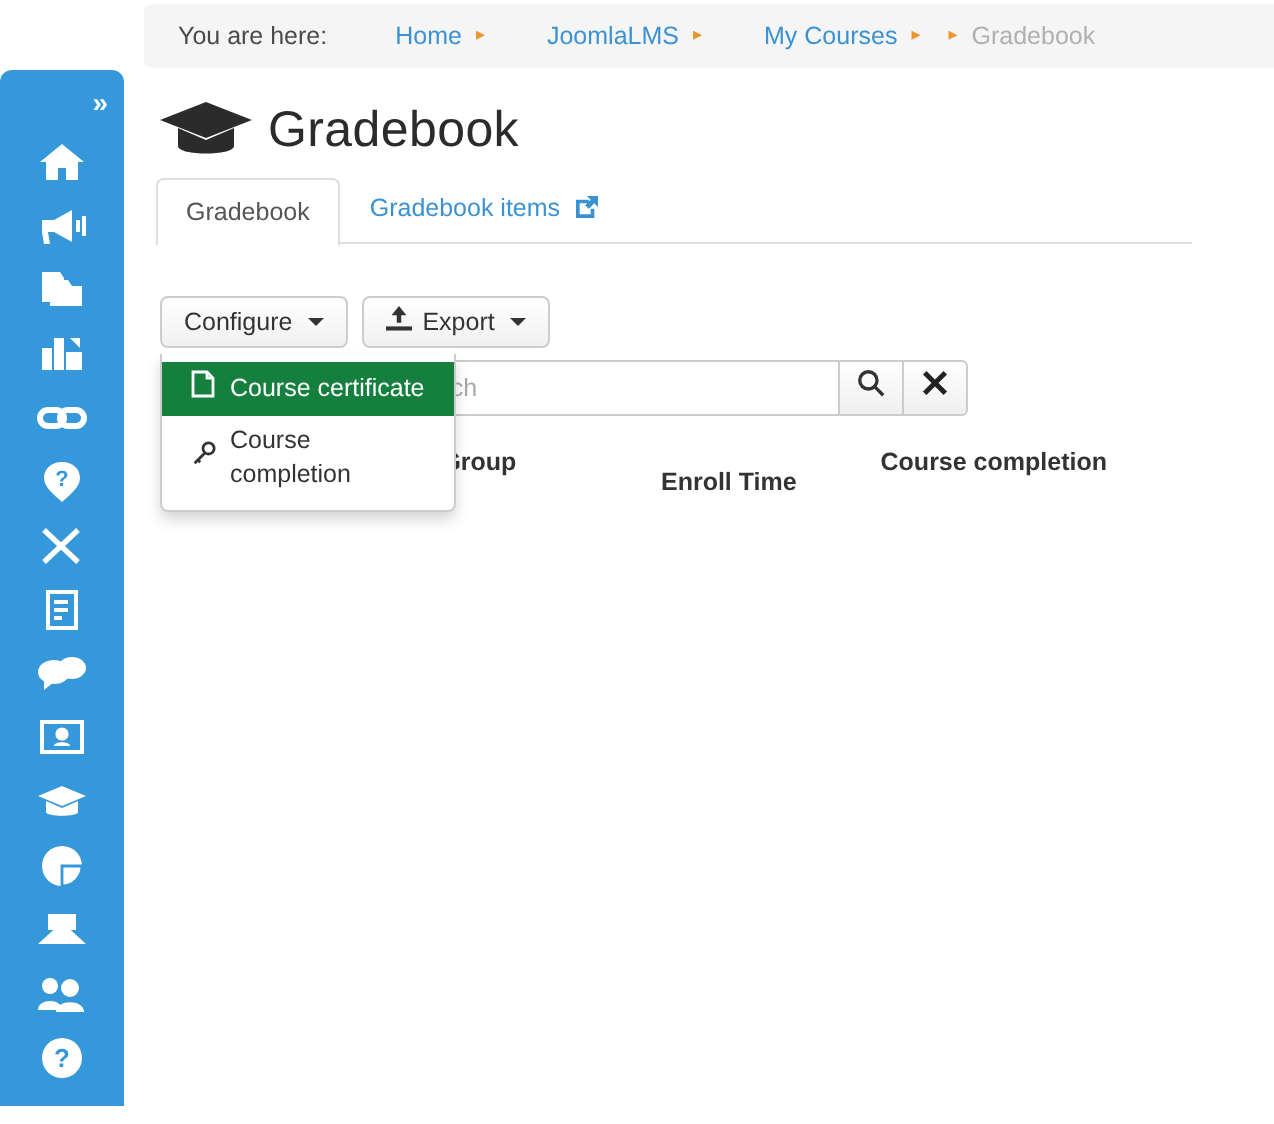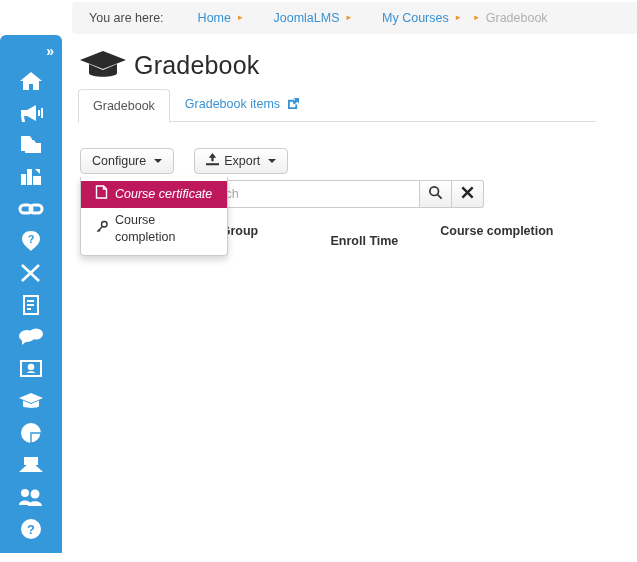--- a/index.html
+++ b/index.html
@@ -119,21 +119,21 @@
     border-bottom: 1px solid #ffffff;
     margin-bottom: -1px;
   }
   .ext-ic { margin-left: 4px; display: inline-block; vertical-align: -1px; }
 
   
   .toolbar {
     position: absolute;
     left: 80px; top: 148px;
     display: flex;
-    gap: 20px;
+    gap: 7px;
     z-index: 3;
   }
   .btn {
     background: linear-gradient(to bottom, #ffffff 0%, #f0f0f0 100%);
     border: 1px solid #cccccc;
     border-radius: 4px;
     font-size: 12.5px;
     color: #333333;
     padding: 5px 11px;
     display: flex;
@@ -168,23 +168,22 @@
     display: flex;
     align-items: center;
     gap: 7px;
     padding: 4px 10px 4px 14px;
     font-size: 12.5px;
     color: #333333;
     cursor: pointer;
     line-height: 17px;
   }
   .dd-item.highlight {
-    background: #be185d;
+    background: #15803d;
     color: #ffffff;
-    font-style: italic;
   }
 
   
   .search-row {
     position: absolute;
     left: 190px; top: 180px;
     display: flex;
     align-items: stretch;
     height: 28px;
     z-index: 1;

